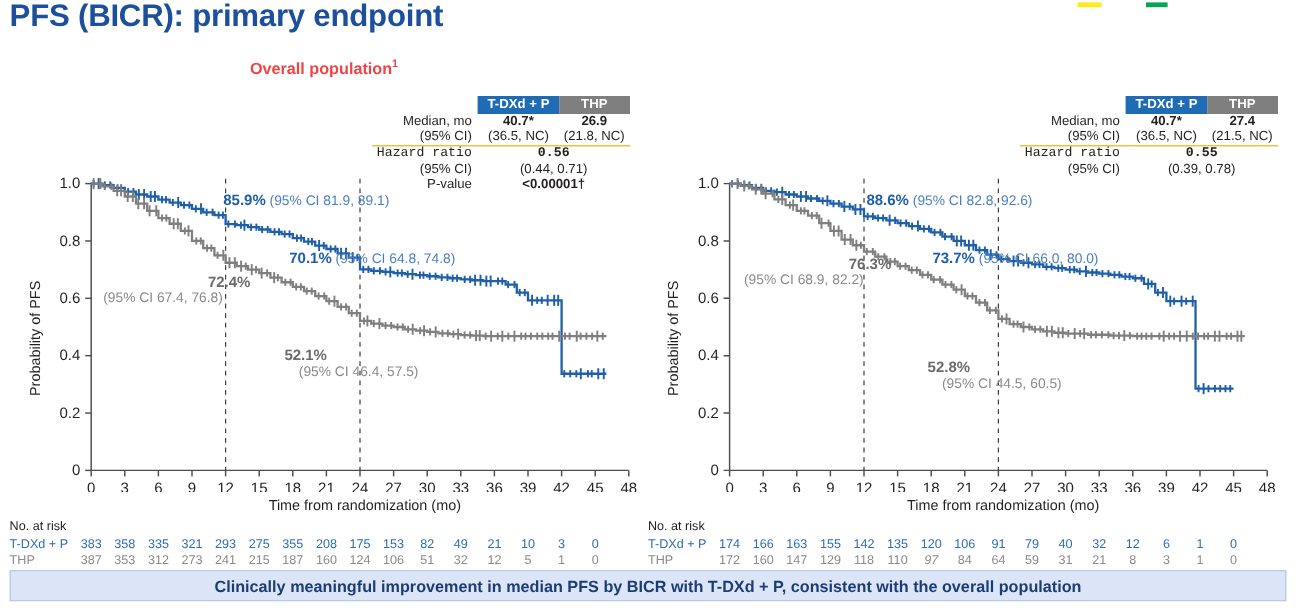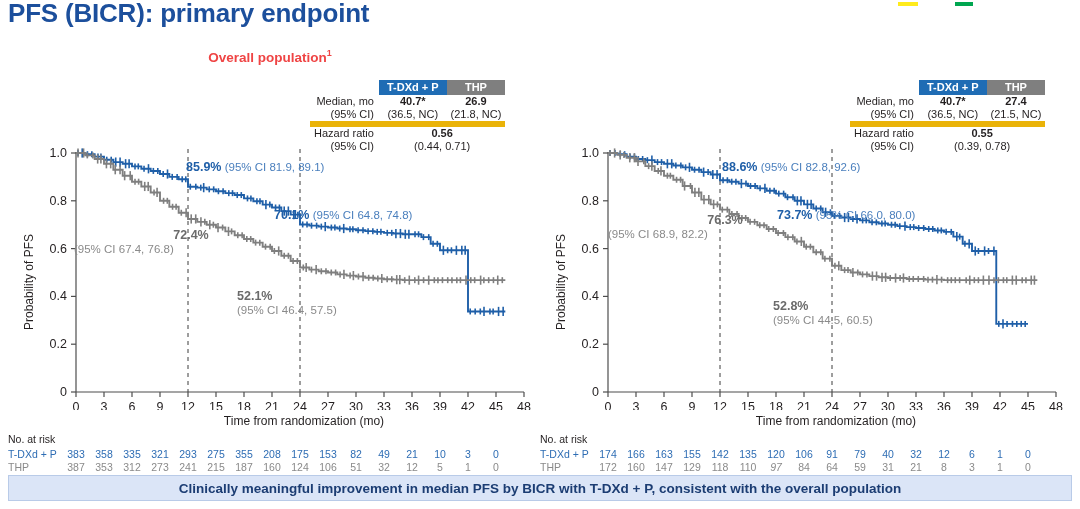--- a/index.html
+++ b/index.html
@@ -34,21 +34,21 @@
   .stats { position:absolute; font-size:11px; color:#231f20; }
   .stats table { border-collapse:collapse; }
   .stats td { padding:0 4px; line-height:13px; white-space:nowrap; }
   .stats td.lbl { text-align:right; padding-right:5px; }
   .stats td.v   { text-align:center; }
   .stats td.b   { font-weight:bold; }
   .hdr-blue { background:#1f6cb4; color:#fff; font-weight:bold; text-align:center;
               font-size:11px; padding:1px 8px !important; }
   .hdr-grey { background:#7f7f7f; color:#fff; font-weight:bold; text-align:center;
               font-size:11px; padding:1px 8px !important; }
-  .hr-row td { border-top:6px solid #eab308; }
+  .hr-row td { border-top:1px solid #eab308;font-family:Liberation Mono, monospace; }
   .span2 { text-align:center; }
 
   
   .chart { position:absolute; top:140px; }
   .chart.left  { left:0px; }
   .chart.right { left:532px; }
 
   .axis-label-y {
     position:absolute; font-size:12px; color:#231f20;
     transform:rotate(-90deg); transform-origin:left top; white-space:nowrap;
@@ -56,21 +56,21 @@
   .axis-label-x {
     position:absolute; font-size:12px; color:#231f20; text-align:center;
   }
 
   
   .ann { position:absolute; font-size:11.5px; white-space:nowrap; }
   .ann .pct { font-weight:bold; font-size:12.5px; }
   .ann.blue .pct { color:#1f5fa8; }
   .ann.blue .ci  { color:#4a7fbd; }
   .ann.grey .pct { color:#6b6b6b; }
-  .ann.grey .ci  { color:#8a8a8a; }
+  .ann.grey .ci  { color:#8a8a8a;padding-left:12px; }
 
   
   .risk { position:absolute; font-size:10.5px; }
   .risk .title { color:#231f20; font-size:10.5px; }
   .risk .rowlbl { white-space:nowrap; }
   .risk .r1 { color:#2e6db4; }
   .risk .r2 { color:#8a8a8a; }
   .risk-num { position:absolute; text-align:center; width:22px; }
 
   
@@ -113,20 +113,24 @@
         <td class="v">(36.5, NC)</td>
         <td class="v">(21.8, NC)</td>
       </tr>
       <tr class="hr-row">
         <td class="lbl">Hazard ratio</td>
         <td class="v b span2" colspan="2">0.56</td>
       </tr>
       <tr>
         <td class="lbl">(95% CI)</td>
         <td class="v span2" colspan="2">(0.44, 0.71)</td>
+      </tr>
+      <tr>
+        <td class="lbl">P-value</td>
+        <td class="v b span2" colspan="2">&lt;0.00001†</td>
       </tr>
     </tbody>
       </table>
   </div>
 
   <div class="stats" style="left:850px; top:80px;">
     <table>
       <tbody>
           <tr>
         <td class="lbl"></td>
@@ -646,21 +650,21 @@
   <div class="axis-label-y" style="left:22px; top:330px;">Probability of PFS</div>
   <div class="axis-label-x" style="left:76px; top:414px; width:456px;">Time from randomization (mo)</div>
 
   <div class="axis-label-y" style="left:554px; top:330px;">Probability of PFS</div>
   <div class="axis-label-x" style="left:608px; top:414px; width:456px;">Time from randomization (mo)</div>
 
   <div class="ann blue" style="left:186px; top:160px;">
     <span class="pct">85.9%</span>
     <span class="ci">(95% CI 81.9, 89.1)</span>
   </div>
-  <div class="ann blue" style="left:241px; top:208px;margin-left:33px;">
+  <div class="ann blue" style="left:241px; top:208px;">
     <span class="pct">70.1%</span>
     <span class="ci">(95% CI 64.8, 74.8)</span>
   </div>
   <div class="ann grey" style="left:146px; top:228px; text-align:center; width:90px;">
     <span class="pct">72.4%</span>
   </div>
   <div class="ann grey" style="left:74px; top:243px;">
     <span class="ci">(95% CI 67.4, 76.8)</span>
   </div>
   <div class="ann grey" style="left:237px; top:289px;">

